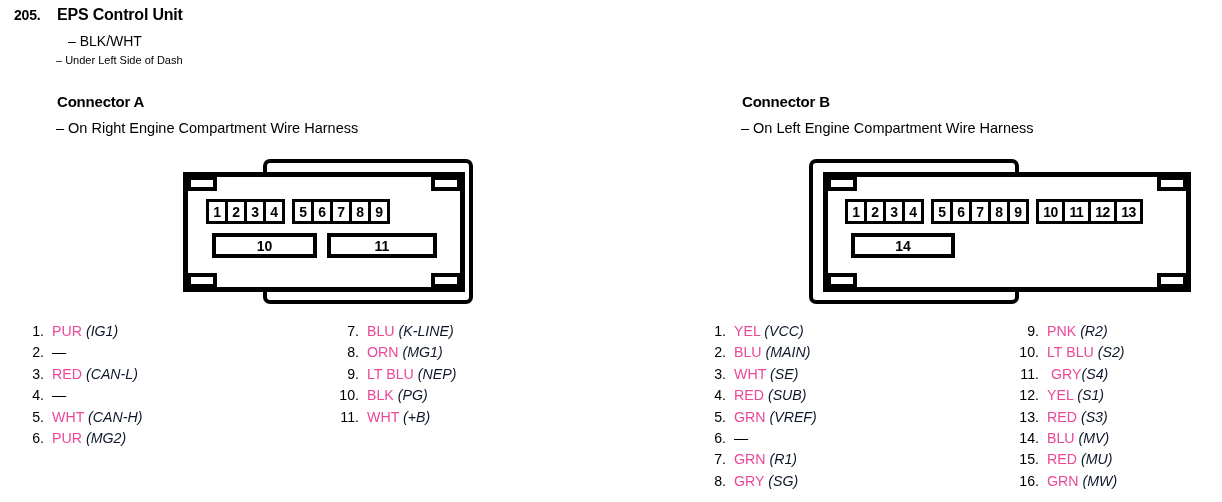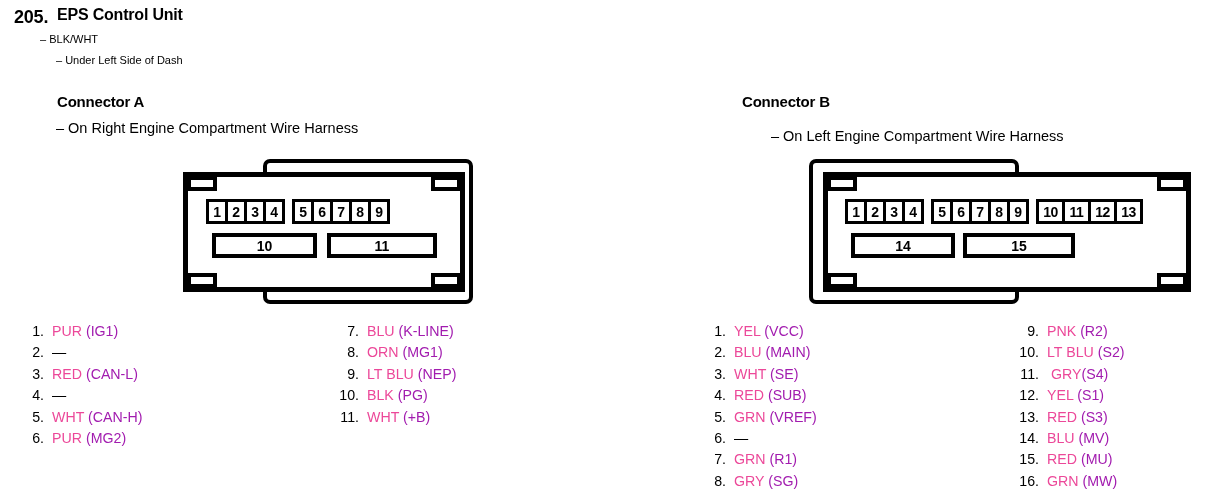--- a/index.html
+++ b/index.html
@@ -8,27 +8,27 @@
     background:#ffffff;
     font-family:"Liberation Sans",sans-serif;
     color:#000000;
     position:relative;
     overflow:hidden;
     -webkit-font-smoothing:antialiased;
   }
   
   .hdr-num{
     position:absolute;left:14px;top:7px;
-    font-size:18px;font-weight:bold;letter-spacing:-0.2px;
+    font-size:14px;font-weight:bold;letter-spacing:-0.2px;
   }
   .hdr-title{
     position:absolute;left:57px;top:6px;
     font-size:16px;font-weight:bold;letter-spacing:-0.2px;
   }
-  .hdr-sub1{position:absolute;left:40px;top:33px;font-size:11px;}
+  .hdr-sub1{position:absolute;left:68px;top:33px;font-size:14px;}
   .hdr-sub2{position:absolute;left:56px;top:54px;font-size:11px;}
 
   
   .conn-title{position:absolute;font-size:15px;font-weight:bold;letter-spacing:-0.2px;text-align:center;}
   .conn-sub{position:absolute;font-size:14.5px;}
 
   
   .conn-wrap{position:absolute;}
   .shell{
     position:absolute;
@@ -80,21 +80,21 @@
     height:21.4px;
     font-size:14.2px;
     white-space:pre;
   }
   .pl-num{
     width:26px;text-align:right;
     flex:0 0 26px;
   }
   .pl-dot{width:8px;flex:0 0 8px;}
   .pl-wire{color:#ec4899;}
-  .pl-sig{color:#a21caf;}
+  .pl-sig{color:#0f172a;font-style:italic;}
   .pl-dash{color:#000;}
 </style>
 </head>
 <body>
 
 <div class="hdr-num">205.</div>
 <div class="hdr-title">EPS Control Unit</div>
 <div class="hdr-sub1">– BLK/WHT</div>
 <div class="hdr-sub2">– Under Left Side of Dash</div>
 
@@ -146,21 +146,21 @@
   </div>
 <div class="pinlist" style="left:333px;top:323px;" id="a-right">
     <div class="pl-row"><span class="pl-num">7.</span><span class="pl-dot"> </span><span class="pl-wire">BLU </span><span class="pl-sig">(K-LINE)</span></div>
     <div class="pl-row"><span class="pl-num">8.</span><span class="pl-dot"> </span><span class="pl-wire">ORN </span><span class="pl-sig">(MG1)</span></div>
     <div class="pl-row"><span class="pl-num">9.</span><span class="pl-dot"> </span><span class="pl-wire">LT BLU </span><span class="pl-sig">(NEP)</span></div>
     <div class="pl-row"><span class="pl-num">10.</span><span class="pl-dot"> </span><span class="pl-wire">BLK </span><span class="pl-sig">(PG)</span></div>
     <div class="pl-row"><span class="pl-num">11.</span><span class="pl-dot"> </span><span class="pl-wire">WHT </span><span class="pl-sig">(+B)</span></div>
   </div>
 
 <div class="conn-title" style="left:742px;top:93px;">Connector B</div>
-<div class="conn-sub" style="left:741px;top:128px;margin-left:30px;">– On Left Engine Compartment Wire Harness</div>
+<div class="conn-sub" style="left:741px;top:120px;">– On Left Engine Compartment Wire Harness</div>
 
 <div class="conn-wrap" style="left:805px;top:155px;width:390px;height:155px;">
 
   <div class="shell" style="left:4px;top:4px;width:210px;height:145px;border-radius:7px;"></div>
 
   <div class="inner" style="left:18px;top:17px;width:368px;height:120px;"></div>
 
   <div class="notch" style="left:22px;top:21px;"></div>
   <div class="notch" style="left:352px;top:21px;"></div>
   <div class="notch" style="left:22px;top:118px;"></div>
@@ -186,21 +186,20 @@
       <div class="pin wide2">10</div>
       <div class="pin wide2">11</div>
       <div class="pin wide2">12</div>
       <div class="pin wide2">13</div>
     </div>
   </div>
 
   <div class="bigrow" style="left:46px;top:78px;align-items:flex-end;">
     <div class="bigpin" style="width:104px;">14</div>
     <div style="width:8px;"></div>
-    <div class="bigpin" style="width:112px;">15</div>
     <div style="width:8px;"></div>
   </div>
 </div>
 
 <div class="pinlist" style="left:700px;top:323px;" id="b-left">
     <div class="pl-row"><span class="pl-num">1.</span><span class="pl-dot"> </span><span class="pl-wire">YEL </span><span class="pl-sig">(VCC)</span></div>
     <div class="pl-row"><span class="pl-num">2.</span><span class="pl-dot"> </span><span class="pl-wire">BLU </span><span class="pl-sig">(MAIN)</span></div>
     <div class="pl-row"><span class="pl-num">3.</span><span class="pl-dot"> </span><span class="pl-wire">WHT </span><span class="pl-sig">(SE)</span></div>
     <div class="pl-row"><span class="pl-num">4.</span><span class="pl-dot"> </span><span class="pl-wire">RED </span><span class="pl-sig">(SUB)</span></div>
     <div class="pl-row"><span class="pl-num">5.</span><span class="pl-dot"> </span><span class="pl-wire">GRN </span><span class="pl-sig">(VREF)</span></div>

